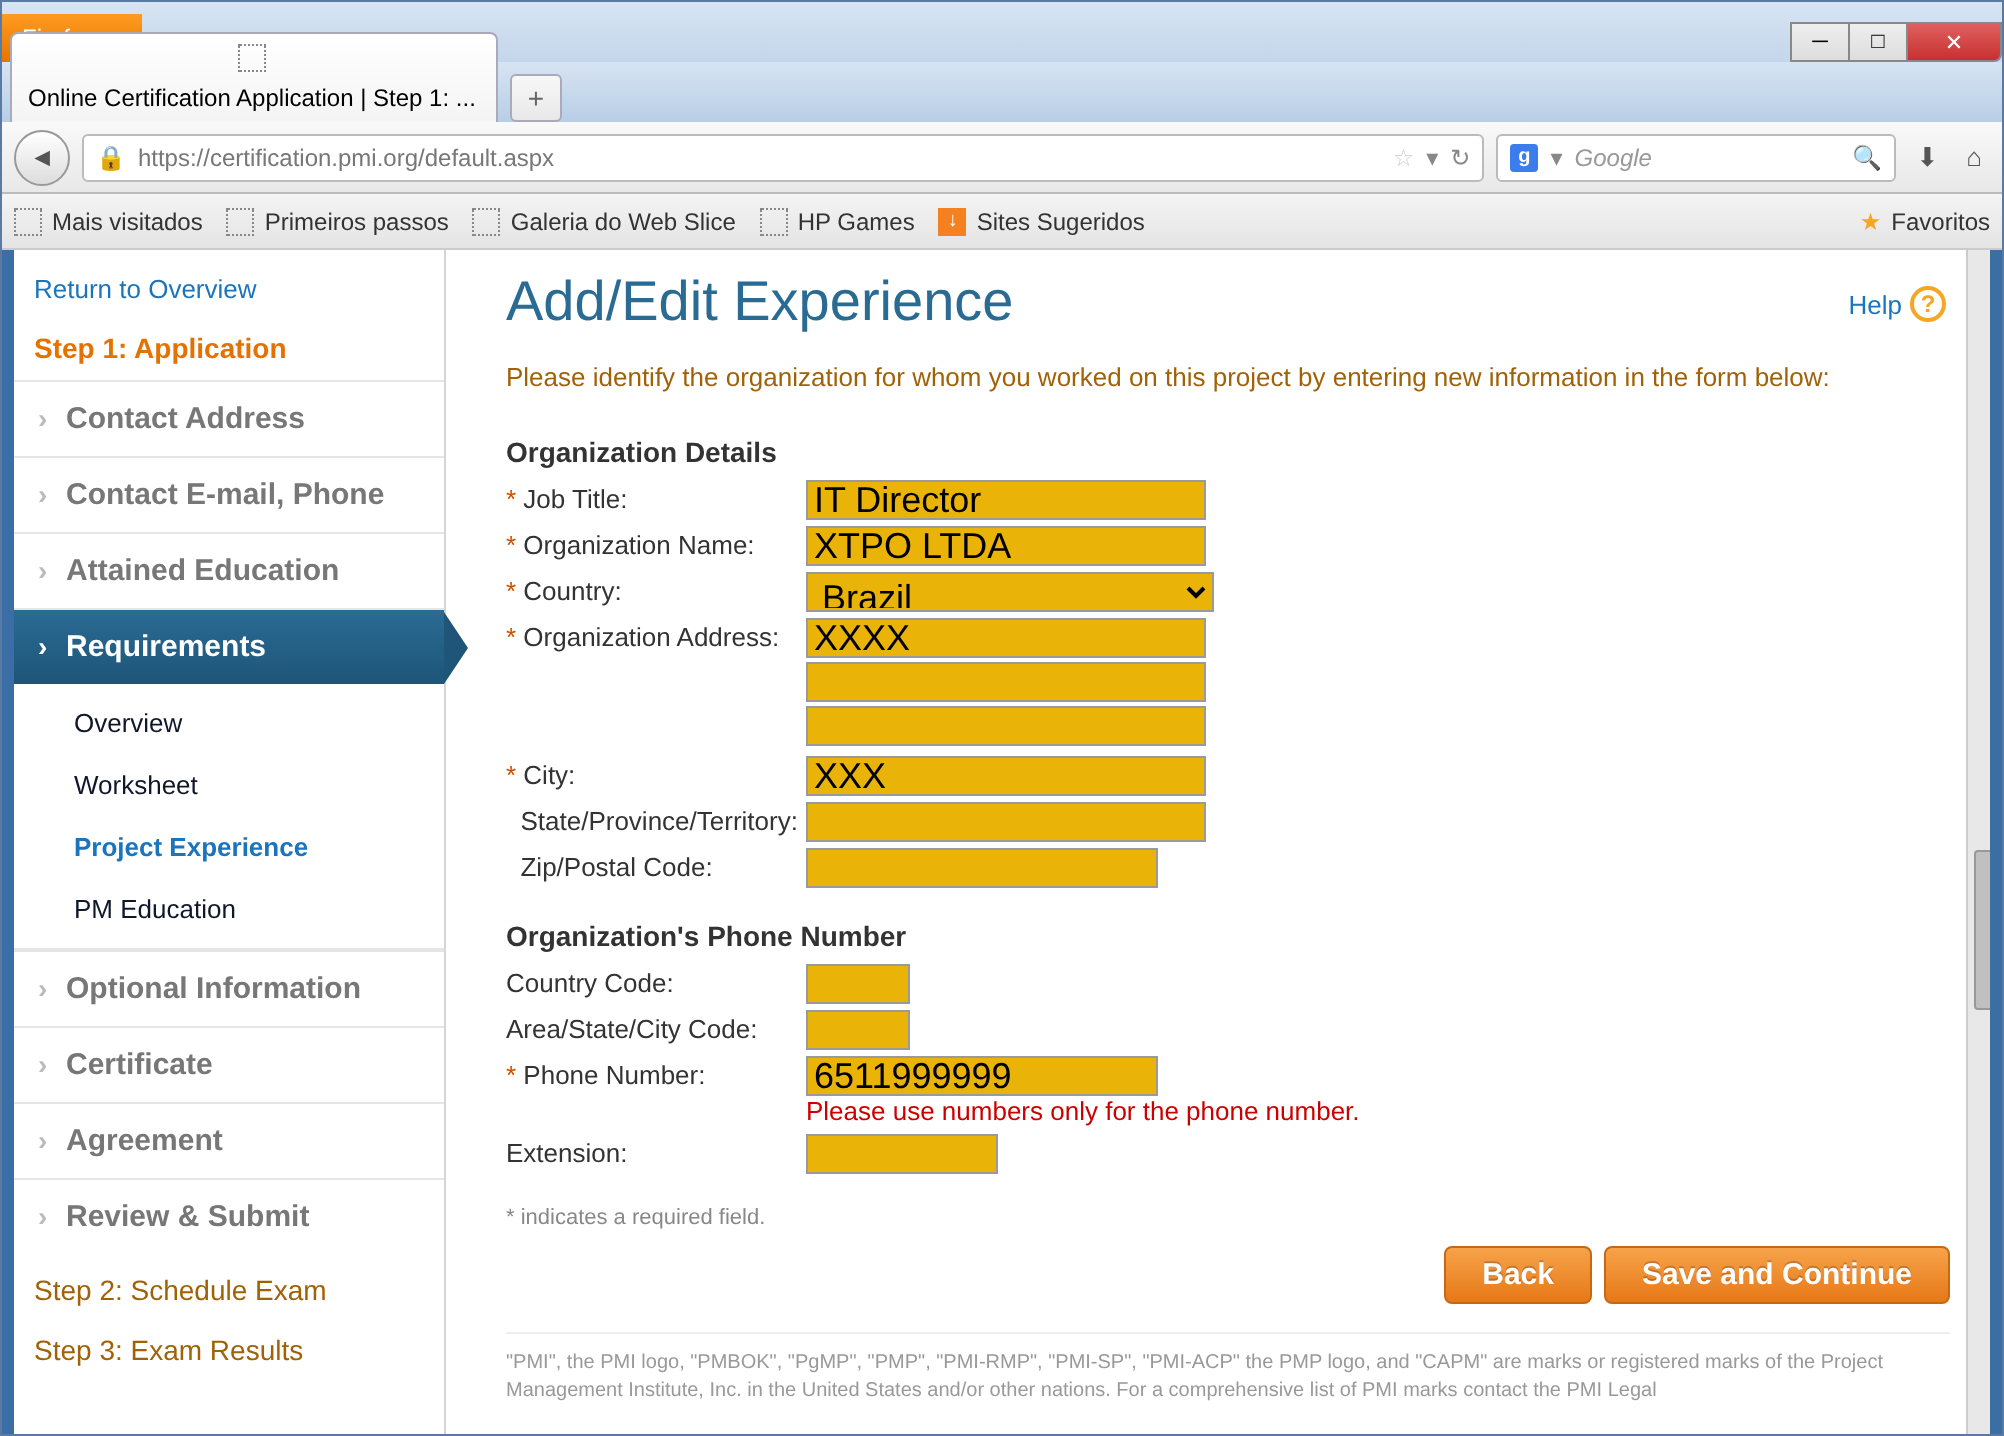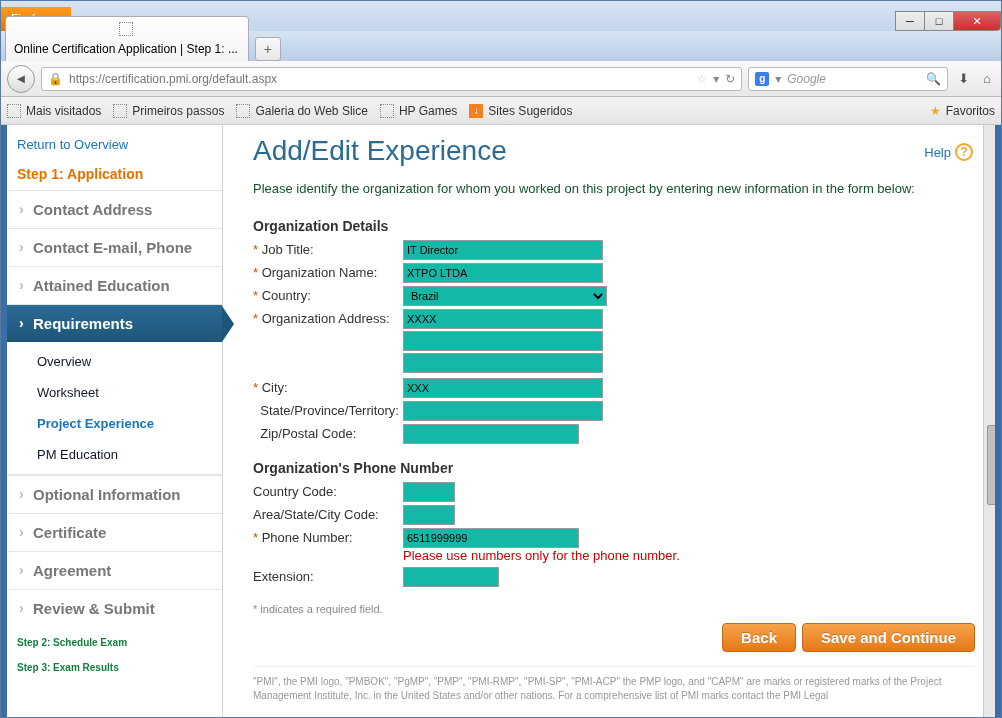--- a/index.html
+++ b/index.html
@@ -44,33 +44,33 @@
   .sb-link { color:#1a75bc; padding:4px 10px 10px; font-size:13px; cursor:pointer; }
   .sb-step { color:#e57200; font-weight:bold; padding:4px 10px 8px; font-size:14px; }
   .sb-item { padding:10px 14px 10px 26px; color:#777; font-weight:bold; font-size:15px; border-top:1px solid #e5e5e5; position:relative; cursor:pointer; }
   .sb-item::before { content:"›"; position:absolute; left:12px; color:#bbb; font-size:14px; }
   .sb-item.active { background: linear-gradient(#2a6b94,#1e5578); color:#fff; position:relative; }
   .sb-item.active::before { color:#fff; }
   .sb-item.active::after { content:""; position:absolute; right:-12px; top:50%; transform:translateY(-50%); border-left:12px solid #1e5578; border-top:18px solid transparent; border-bottom:18px solid transparent; }
   .sb-sub { padding:8px 14px 8px 30px; color:#0f172a; font-size:13px; cursor:pointer; }
   .sb-sub.current { color:#1a75bc; font-weight:bold; }
   .sb-sub-group { border-bottom:1px solid #e5e5e5; padding:4px 0; }
-  .sb-step2 { color:#15803d; font-weight:bold; padding:10px 10px 4px; font-size:10px; }
+  .sb-step2 { color:#a16207; font-weight:normal; padding:10px 10px 4px; font-size:14px; }
   
   .main { flex:1; padding:10px 20px 10px 30px; overflow:auto; position:relative; }
   .help { position:absolute; right:22px; top:18px; color:#1a75bc; font-size:13px; display:flex; align-items:center; gap:4px; cursor:pointer; }
   .help-icon { width:18px; height:18px; border:2px solid #f5a623; border-radius:50%; display:flex; align-items:center; justify-content:center; color:#f5a623; font-size:12px; font-weight:bold; }
   h1 { color:#2a6b94; font-weight:normal; font-size:28px; margin-bottom:14px; }
-  .intro { font-size:13px; color:#14532d; margin-bottom:22px; }
+  .intro { font-size:13px; color:#a16207; margin-bottom:22px; }
   h3 { font-size:14px; color:#333; margin-bottom:6px; }
   
   .form-row { display:flex; align-items:flex-start; margin-bottom:3px; }
   .form-row label { width:150px; font-size:13px; color:#333; padding-top:2px; }
   .req { color:#cc5200; }
-  .form-row input[type=text], .form-row select { border:1px solid #9a9a9a; font-size:11px; padding:1px 3px; height:20px; background:#14b8a6; }
+  .form-row input[type=text], .form-row select { border:1px solid #9a9a9a; font-size:18px; padding:1px 3px; height:20px; background:#eab308; }
   .w200 { width:200px; }
   .w60 { width:52px; }
   .w150 { width:176px; }
   select.w200 { width:204px; }
   .stack input { display:block; margin-bottom:2px; }
   .err { color:#cc0000; font-size:13px; margin-left:150px; margin-bottom:4px; }
   .note { color:#888; font-size:11px; margin-top:16px; }
   
   .btn-row { display:flex; justify-content:flex-end; gap:6px; margin-top:8px; }
   .btn { background: linear-gradient(#f7a34a,#e67817); color:#fff; border:1px solid #c96812; border-radius:4px; padding:5px 18px; font-size:15px; font-weight:bold; cursor:pointer; text-shadow:0 -1px 0 rgba(0,0,0,.2); }

